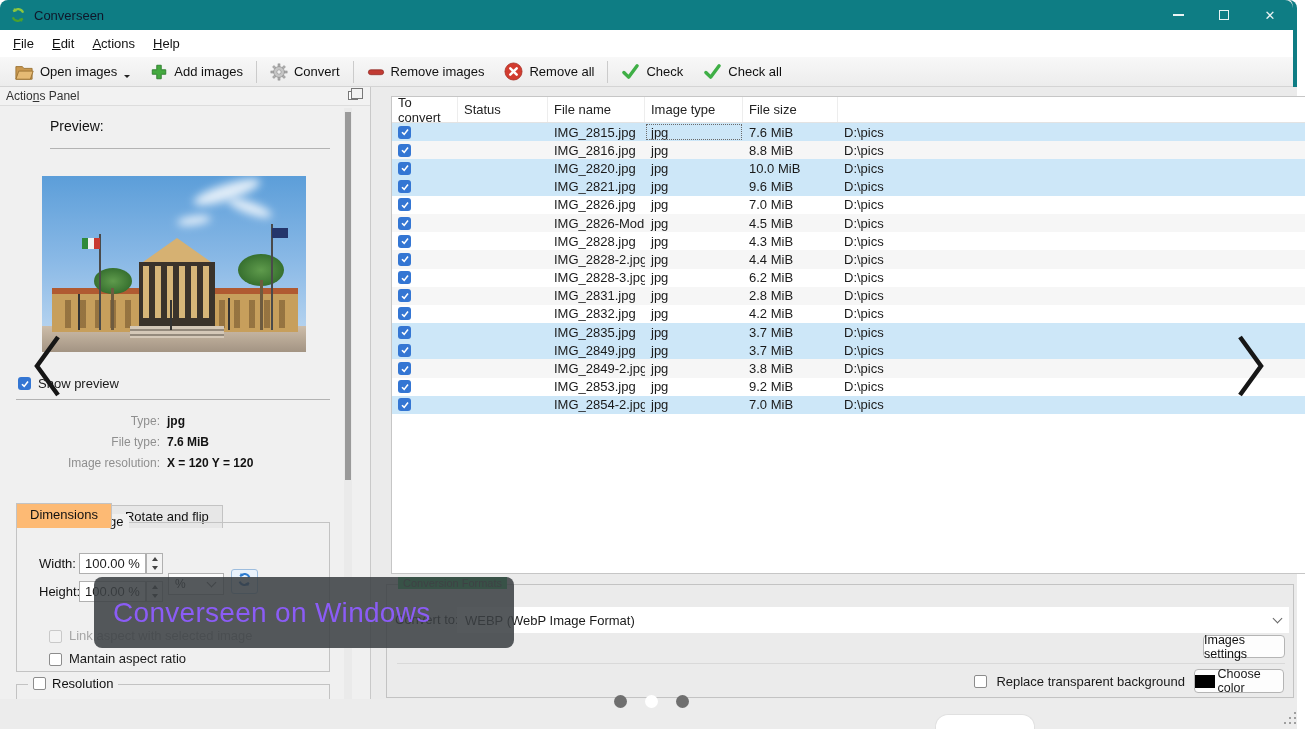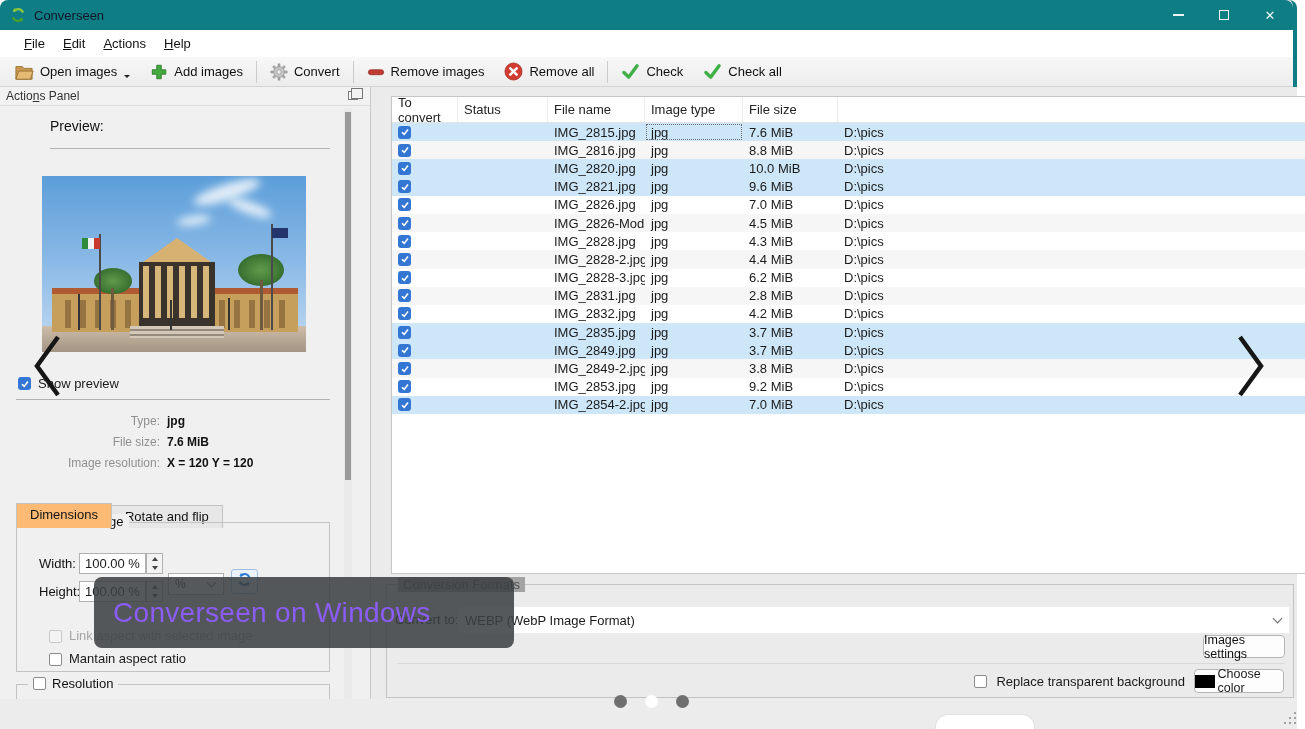--- a/index.html
+++ b/index.html
@@ -15,21 +15,21 @@
   .app-icon{margin:0 8px 0 10px;display:flex;}
   .title-text{color:#0f172a;font-size:13px;}
   .win-controls{position:absolute;right:0;top:0;height:30px;display:flex;}
   .wc{width:46px;height:30px;display:flex;align-items:center;justify-content:center;color:#eaf4f4;}
   .wc .min-glyph{display:block;width:11px;height:1.5px;background:#eaf4f4;}
   .wc .max-glyph{display:block;width:10px;height:10px;border:1.2px solid #eaf4f4;}
   .wc .close-glyph{font-size:13px;line-height:1;}
 
   
   .menubar{position:absolute;left:0;top:30px;width:100%;height:27px;background:#fff;
-           display:flex;align-items:center;padding-left:15px;}
+           display:flex;align-items:center;padding-left:4px;}
   .menu-item{display:inline-block;font-size:13px;padding:4px 9px;color:#111;}
   .menu-item::first-letter{text-decoration:underline;}
 
   
   .toolbar{position:absolute;left:0;top:57px;width:100%;height:30px;
            background:linear-gradient(#f8f8f8,#ececec);border-bottom:1px solid #d4d4d4;
            display:flex;align-items:center;padding-left:4px;}
   .tbtn{display:flex;align-items:center;gap:6px;height:26px;padding:0 10px;font-size:13px;color:#111;}
   .tbtn svg{display:block;}
   .tsep{width:1px;height:22px;background:#cbcbcb;margin:0 3px;}
@@ -123,21 +123,21 @@
   .c1{width:66px;} .c2{width:90px;} .c3{width:97px;} .c4{width:98px;} .c5{width:95px;} .c6{flex:1;border-right:none;}
   .trow{display:flex;height:18.2px;align-items:center;background:#fff;}
   .trow:nth-child(even){background:#f6f6f6;}
   .trow.selected{background:#cde7f8;}
   .tc{font-size:13px;padding-left:6px;height:100%;display:flex;align-items:center;overflow:hidden;
       white-space:nowrap;}
   .tc.focused{outline:1px dotted #6b6b6b;outline-offset:-2px;}
   .tc .cb{margin-left:0;}
 
   .formats-group{left:15px;top:497px;width:908px;height:114px;}
-  .legend2{position:absolute;left:11px;top:-8px;background:#a3a3a3;padding:0 5px;font-size:13px;color:#4a4a4a;}
+  .legend2{position:absolute;left:11px;top:-8px;background:#22c55e;padding:0 5px;font-size:11px;color:#4a4a4a;}
   .fmt-combo{position:absolute;left:70px;top:22px;width:832px;height:26px;background:#fff;
              display:flex;align-items:center;font-size:13px;padding-left:8px;color:#1a1a1a;}
   .settings-btn{position:absolute;right:8px;top:50px;width:82px;height:23px;background:#fdfdfd;
                 border:1px solid #b5b5b5;border-radius:4px;font-size:12.5px;display:flex;
                 align-items:center;justify-content:center;color:#111;}
   .inner-sep{position:absolute;left:10px;top:78px;width:888px;height:1px;background:#d9d9d9;}
   .replace-row{position:absolute;right:9px;top:84px;display:flex;align-items:center;gap:9px;font-size:13px;}
   .color-btn{width:90px;height:24px;background:#fdfdfd;border:1px solid #b5b5b5;border-radius:4px;
              display:flex;align-items:center;justify-content:center;gap:3px;font-size:12.5px;}
   .swatch{width:22px;height:13px;background:#000;}
@@ -313,21 +313,21 @@
         <span>Show preview</span>
       </div>
       <div class="hr" style="left:16px;top:312px;width:314px;"></div>
 
       <div class="info">
         <div class="info-row">
             <span class="info-label">Type:</span>
             <span class="info-value">jpg</span>
           </div>
         <div class="info-row">
-            <span class="info-label">File size:</span>
+            <span class="info-label">File type:</span>
             <span class="info-value">7.6 MiB</span>
           </div>
         <div class="info-row">
             <span class="info-label">Image resolution:</span>
             <span class="info-value">X = 120 Y = 120</span>
           </div>
       </div>
 
       <div class="tabs">
         <span class="tab active">Dimensions</span>

